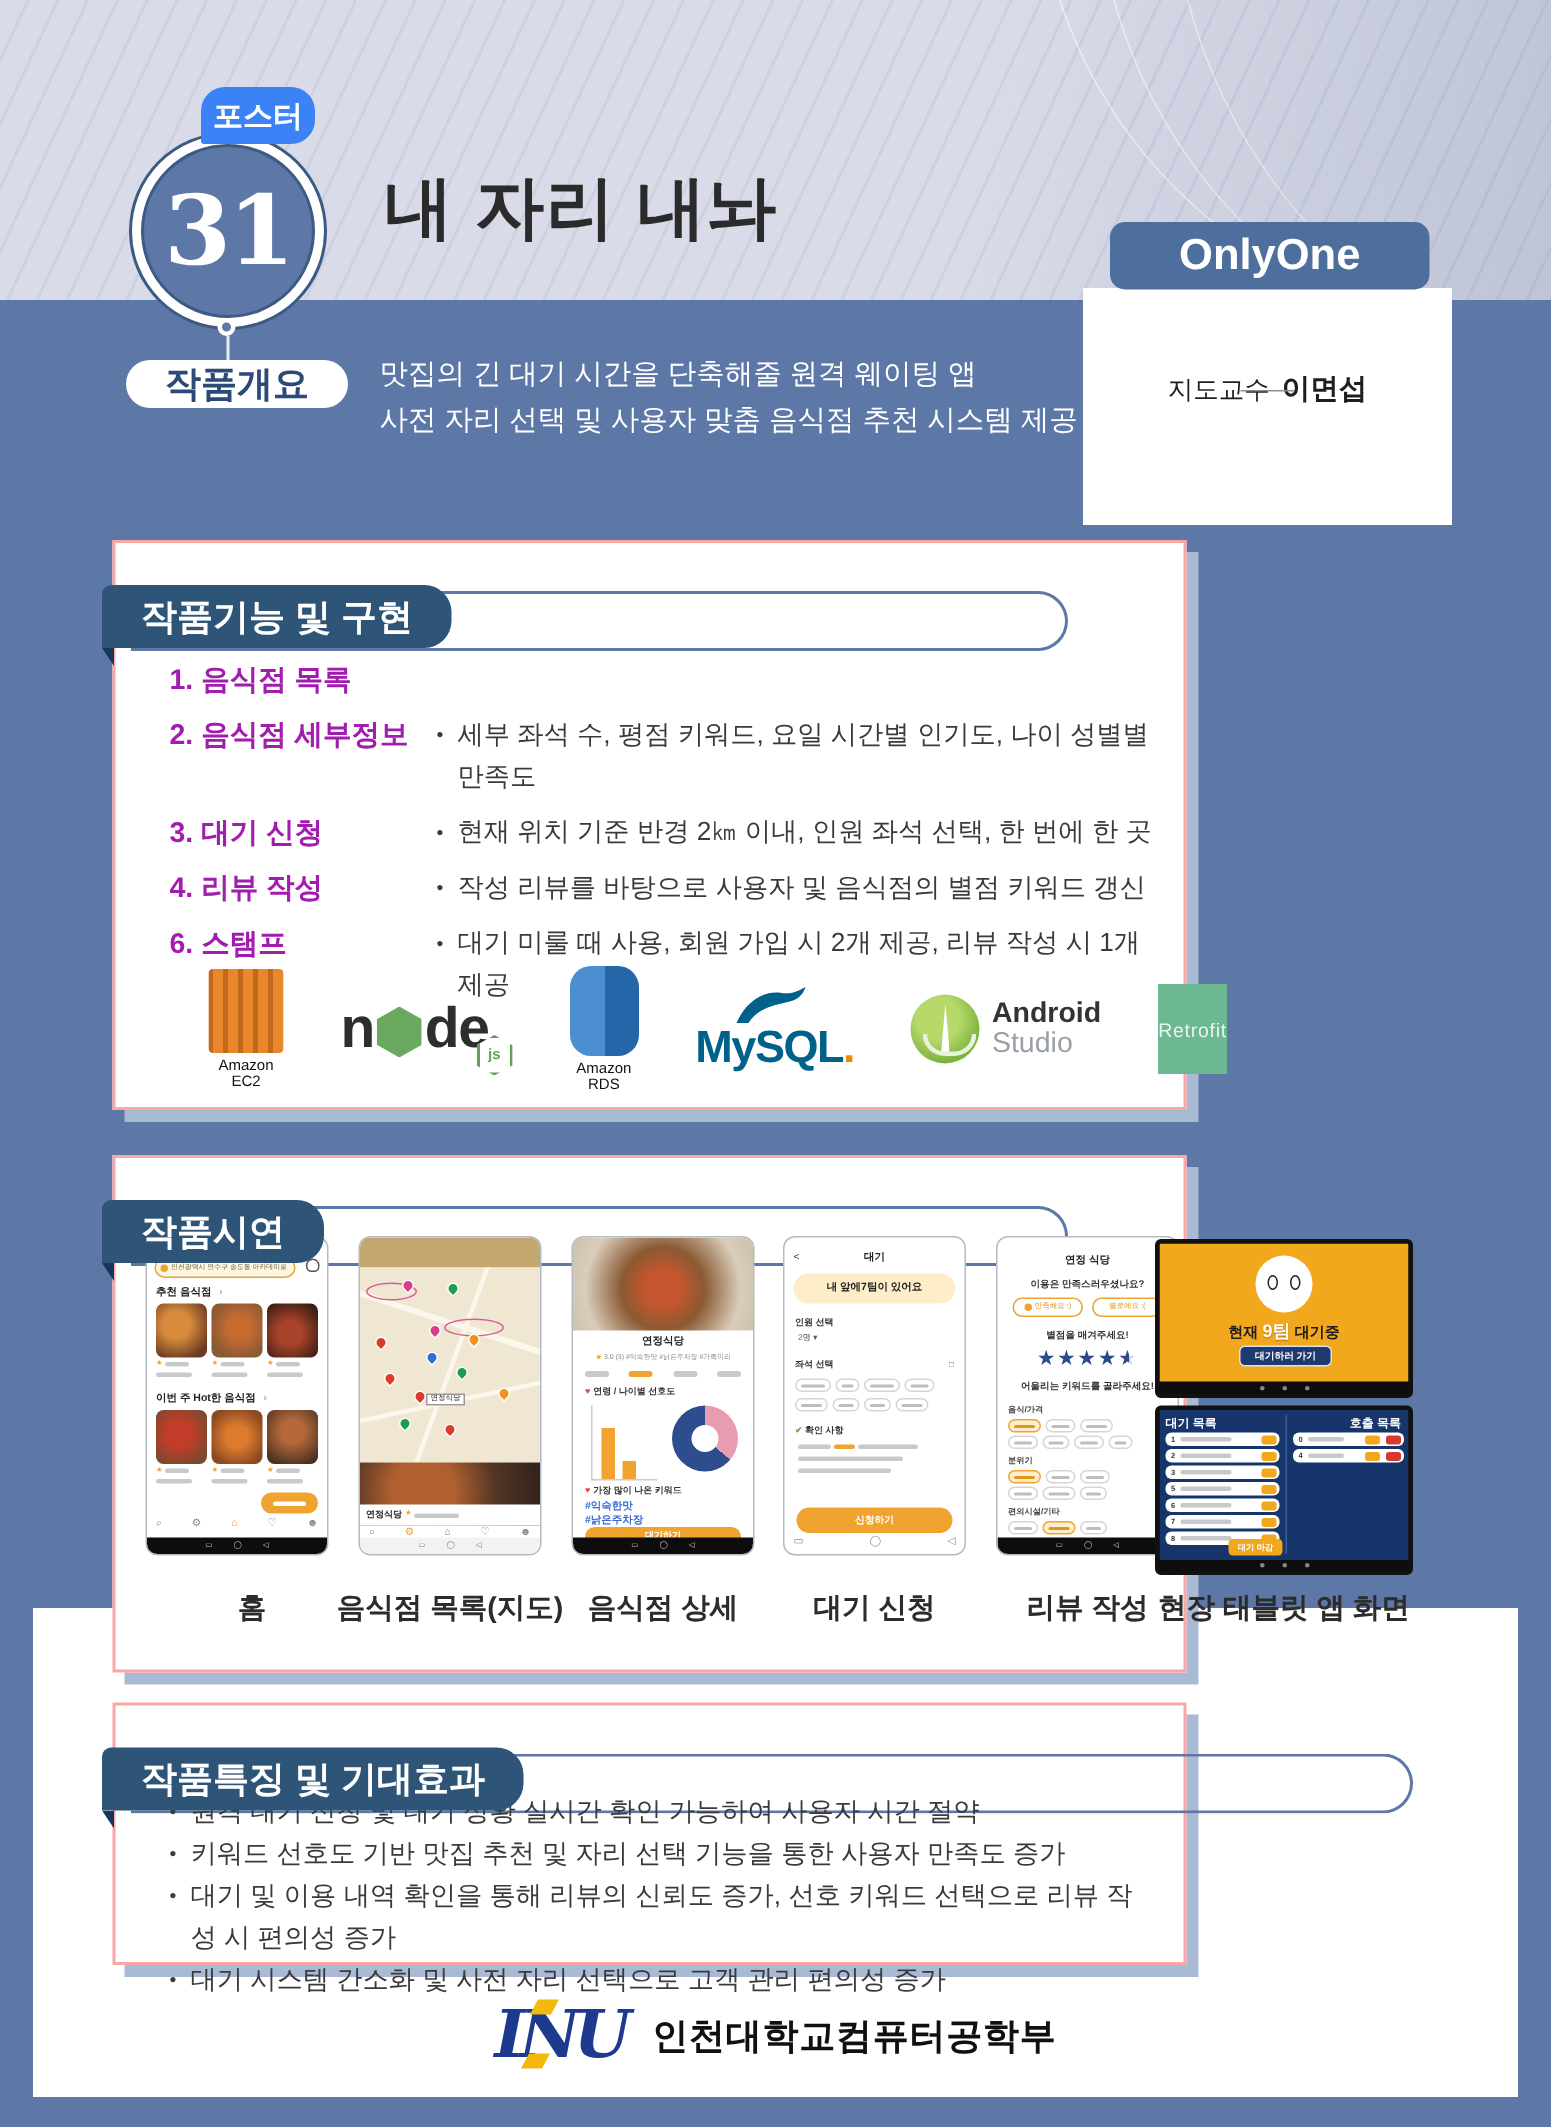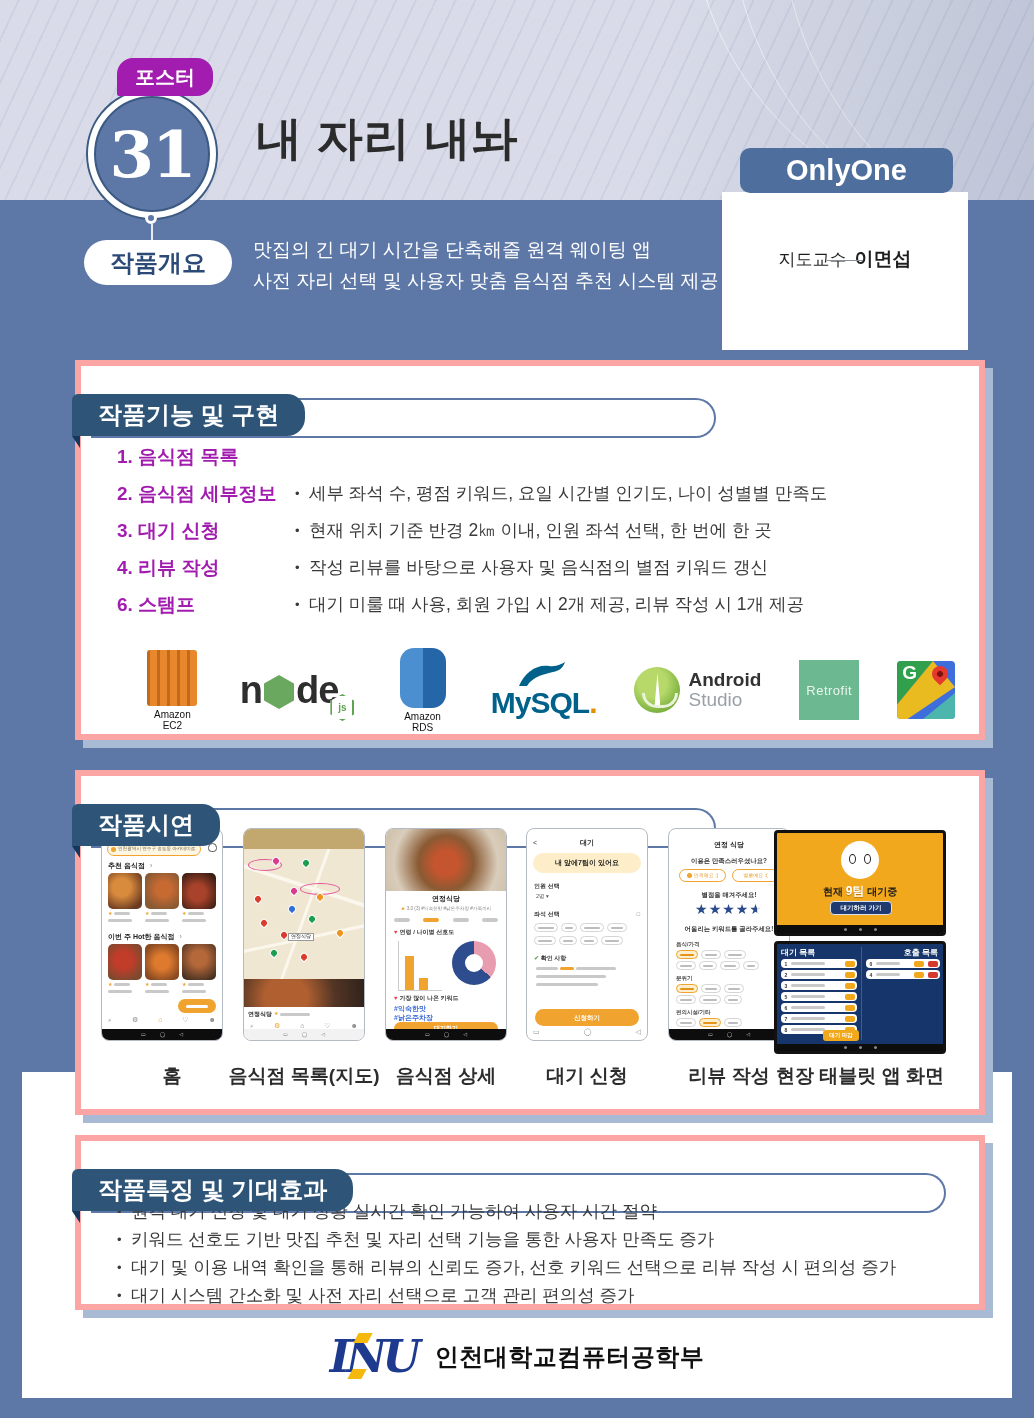--- a/index.html
+++ b/index.html
@@ -8,46 +8,46 @@
   .poster { position:relative; width:1034px; height:1418px; margin:0 auto; background:#5d77a6; overflow:hidden; }
 
   
   .band-top { position:absolute; left:0; top:0; width:1034px; height:200px; background:#d9dce8; overflow:hidden; }
   .band-stripes { position:absolute; inset:0;
     background:repeating-linear-gradient(115deg, rgba(255,255,255,0) 0 16px, rgba(173,180,205,.28) 16px 18px); }
   .band-shade { position:absolute; inset:0; background:linear-gradient(100deg, rgba(0,0,0,0) 62%, rgba(120,132,168,.28) 100%); }
   .arc { position:absolute; border:1px solid rgba(255,255,255,.65); border-radius:50%; }
 
   
-  .tab-poster { position:absolute; left:117px; top:58px; width:96px; height:38px; background:#a21caf;
+  .tab-poster { position:absolute; left:134px; top:58px; width:76px; height:38px; background:#3b82f6;
     border-radius:16px 16px 16px 2px; color:#fff; font-size:20px; font-weight:700; display:flex; align-items:center; justify-content:center; z-index:3; }
   .num-circle { position:absolute; left:88px; top:90px; width:128px; height:128px; border-radius:50%;
     background:#5d77a6; border:6px solid #fff; box-shadow:0 0 0 2px #3c5a82, inset 0 0 0 2px #3c5a82;
     display:flex; align-items:center; justify-content:center; z-index:2; }
   .num-circle span { color:#fff; font-family:"DejaVu Serif", serif; font-weight:700; font-size:64px; letter-spacing:-2px; }
   .num-node { position:absolute; left:145px; top:212px; width:12px; height:12px; border-radius:50%; background:#5d77a6; border:3px solid #fff; z-index:3; }
   .num-stem { position:absolute; left:151px; top:224px; width:2px; height:22px; background:#e8ecf4; z-index:2; }
   .main-title { position:absolute; left:256px; top:108px; font-size:46px; font-weight:800; color:#2b2b2b; letter-spacing:1px;text-align:center; }
   .badge-onlyone { position:absolute; left:740px; top:148px; width:213px; height:45px; background:#4e6e9e; border-radius:10px;
     color:#fff; font-size:29px; font-weight:800; display:flex; align-items:center; justify-content:center; z-index:3; }
   .advisor-card { position:absolute; left:722px; top:192px; width:246px; height:158px; background:#fff; z-index:2; }
   .advisor-row { position:absolute; left:0; right:0; top:26px; text-align:center; color:#1e1e1e; font-size:17px;margin-top:28px; }
   .advisor-row b { font-size:19px; font-weight:800; margin-left:8px; }
   .advisor-line { position:absolute; left:105px; top:68px; width:36px; height:1px; background:#8a8f99; }
 
   
-  .overview-pill { position:absolute; left:84px; top:240px; width:148px; height:45px; background:#fff; border-radius:23px;
+  .overview-pill { position:absolute; left:84px; top:240px; width:148px; height:32px; background:#fff; border-radius:23px;
     color:#2c4a77; font-weight:800; font-size:24px; display:flex; align-items:center; justify-content:center; z-index:2; }
   .overview-text { position:absolute; left:253px; top:234px; color:#fff; font-size:19px; line-height:31px; font-weight:500; }
 
   
   .white-bottom { position:absolute; left:22px; top:1072px; width:990px; height:326px; background:#fff; }
 
   
-  .card { position:absolute; left:75px; width:910px; background:#fff; border:6px solid #fca5a5; box-shadow:8px 8px 0 #a9bad5;text-decoration:underline; }
+  .card { position:absolute; left:75px; width:716px; background:#fff; border:2px solid #fca5a5; box-shadow:8px 8px 0 #a9bad5;text-decoration:underline; }
   .sec-outline { position:absolute; left:10px; top:32px; height:40px; border:2px solid #5d77a6; border-left:none; border-radius:0 20px 20px 0; }
   .sec-label { position:absolute; left:-9px; top:28px; height:42px; padding:0 26px; background:#2e5577;
     border-radius:6px 18px 18px 0; color:#fff; font-size:24px; font-weight:800; display:flex; align-items:center; z-index:2; }
   .sec-fold { position:absolute; left:-9px; top:70px; width:8px; height:12px; background:#16375c;
     clip-path:polygon(0 0, 100% 0, 100% 100%); z-index:1; }
 
   
   .feat-list { position:absolute; left:36px; top:76px; right:20px; }
   .feat-row { display:flex; margin-bottom:9px; }
   .feat-label { width:178px; font-size:19px; font-weight:800; color:#a21caf; padding-top:2px; }

